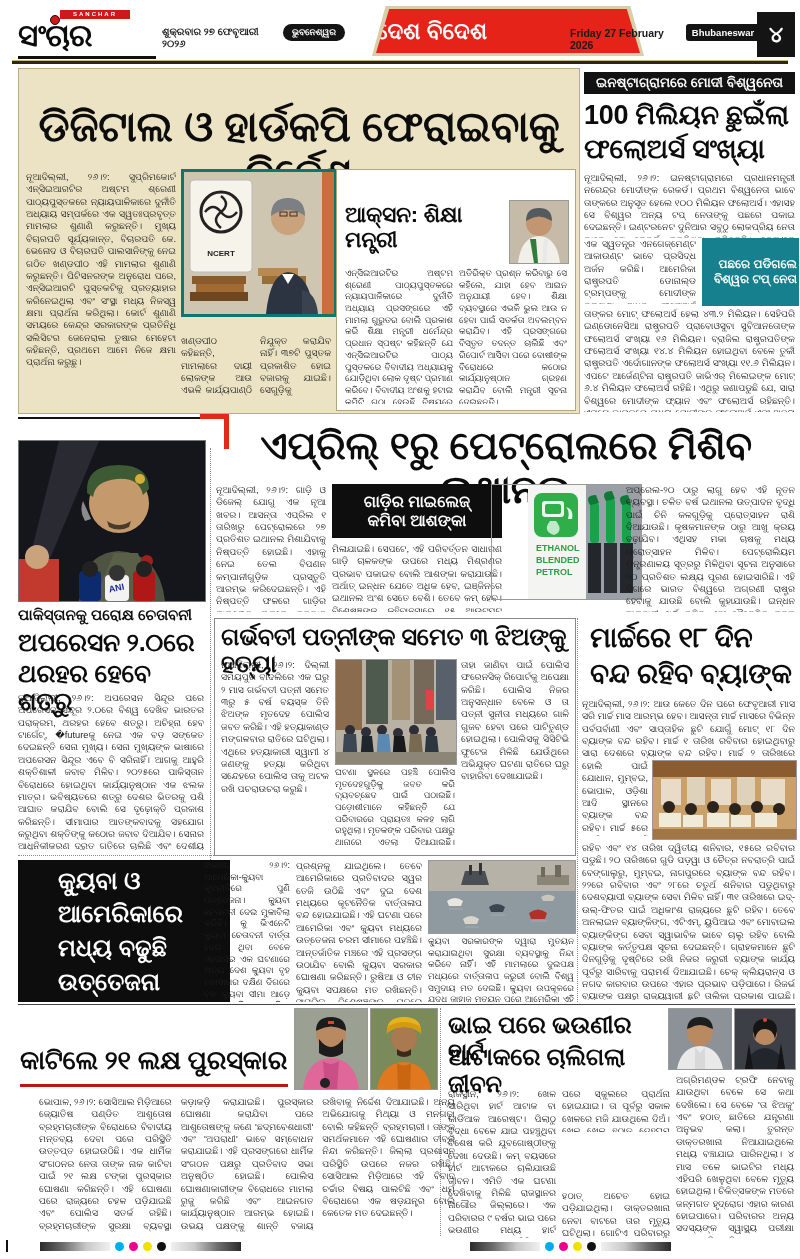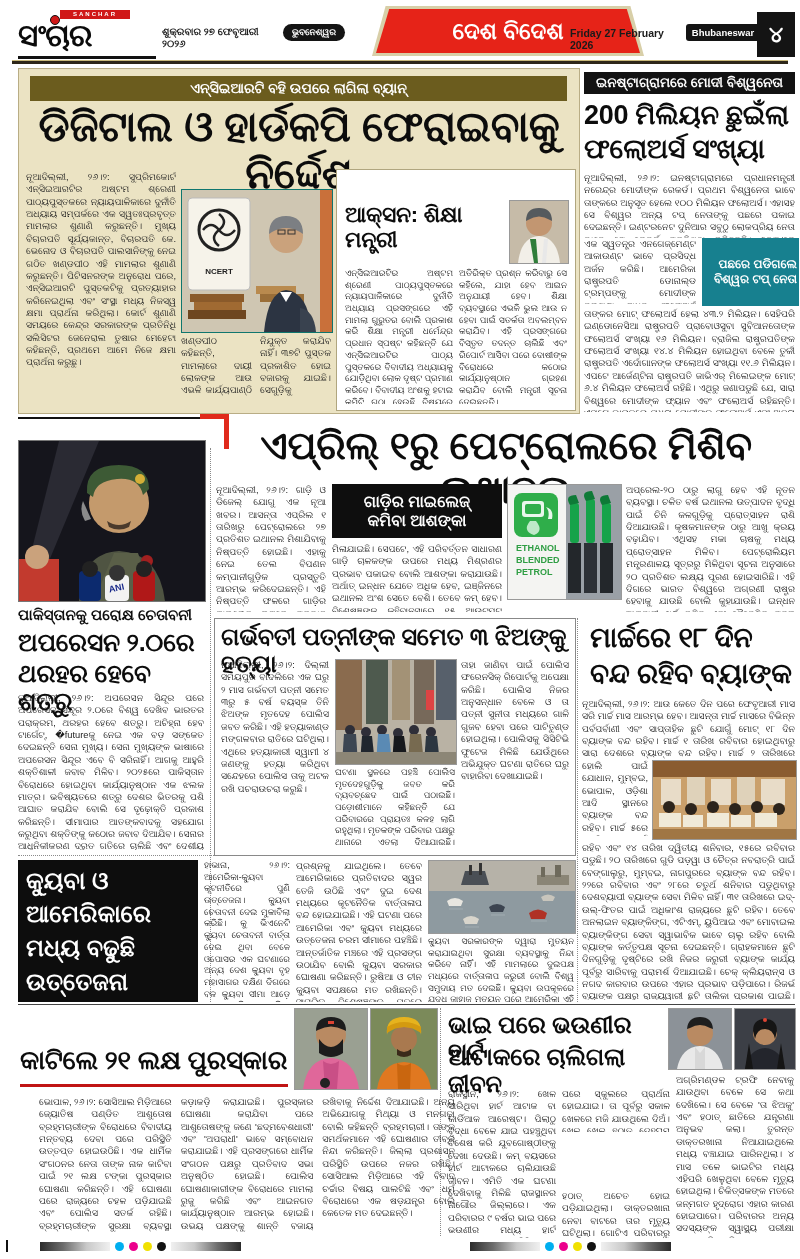--- a/index.html
+++ b/index.html
@@ -30,40 +30,39 @@
     <div class="abs" style="left:32px;top:7px;width:8px;height:8px;border-radius:50%;background:#d01818;border:1px solid #111;"></div>
     <div class="abs" style="left:0;top:10px;width:140px;font-size:31px;font-weight:800;color:#0b0b0b;letter-spacing:-1px;">ସଂଚାର</div>
     <div class="abs" style="left:0;top:48px;width:138px;height:3px;background:#111;"></div>
   </div>
 
   <div class="abs" style="left:162px;top:26px;width:115px;font-size:10px;font-weight:bold;color:#222;">ଶୁକ୍ରବାର ୨୭ ଫେବୃଆରୀ ୨୦୨୬</div>
 
   <div class="abs pill" style="left:283px;top:24px;width:62px;height:17px;font-size:9px;">ଭୁବନେଶ୍ୱର</div>
 
   <div class="abs" style="left:372px;top:6px;width:272px;height:50px;background:#d8cfa8;clip-path:polygon(5% 0,95% 0,100% 100%,0 100%);">
-    <div class="abs" style="left:4px;top:3px;width:264px;height:44px;background:#e62318;clip-path:polygon(5% 0,95% 0,100% 100%,0 100%);display:flex;align-items:center;justify-content:center;">
+    <div class="abs" style="left:4px;top:3px;width:264px;height:44px;background:#e62318;clip-path:polygon(5% 0,95% 0,100% 100%,0 100%);display:flex;align-items:center;">
       <span style="color:#fff;font-weight:800;font-size:23px;">ଦେଶ ବିଦେଶ</span>
     </div>
   </div>
 
   <div class="abs" style="left:570px;top:27px;width:110px;font-size:10.5px;font-weight:bold;color:#1a1a1a;">Friday 27 February 2026</div>
   <div class="abs pill" style="left:686px;top:24px;width:74px;height:17px;font-size:9.5px;border-radius:3px;">Bhubaneswar</div>
   <div class="abs" style="left:757px;top:12px;width:38px;height:45px;background:#141414;display:flex;align-items:center;justify-content:center;">
     <span style="color:#fff;font-size:22px;font-weight:800;">୪</span>
   </div>
 
   <div class="abs" style="left:12px;top:60px;width:776px;height:3px;background:#2e2719;border-top:1px solid #c9b97a;"></div>
 
   <div class="abs" style="left:18px;top:68px;width:560px;height:344px;background:#ebe3c3;border:1px solid #b9ad85;">
-    <div class="abs kicker" style="left:11px;top:7px;width:537px;height:25px;background:#6b5c1e;font-size:14px;">ଏନ୍‌ସିଇଆରଟି ବହି ଉପରେ ଲାଗିଲା ବ୍ୟାନ୍</div>
     <div class="abs hl" style="left:4px;top:34px;width:552px;height:62px;font-size:42px;text-align:center;">ଡିଜିଟାଲ ଓ ହାର୍ଡକପି ଫେରାଇବାକୁ ନିର୍ଦ୍ଦେଶ</div>
 
     <div class="abs body-txt" style="left:7px;top:102px;width:150px;height:236px;">ନୂଆଦିଲ୍ଲୀ, ୨୬।୨: ସୁପ୍ରିମକୋର୍ଟ ଏନ୍‌ସିଇଆରଟିର ଅଷ୍ଟମ ଶ୍ରେଣୀ ପାଠ୍ୟପୁସ୍ତକରେ ନ୍ୟାୟପାଳିକାରେ ଦୁର୍ନୀତି ଅଧ୍ୟାୟ ସମ୍ପର୍କରେ ଏକ ସ୍ୱତଃପ୍ରବୃତ୍ତ ମାମଲାର ଶୁଣାଣି କରୁଛନ୍ତି। ମୁଖ୍ୟ ବିଚାରପତି ସୂର୍ଯ୍ୟକାନ୍ତ, ବିଚାରପତି କେ. ଭେନୋଦ ଓ ବିଚାରପତି ପାଲସାନିଙ୍କୁ ନେଇ ଗଠିତ ଖଣ୍ଡପୀଠ ଏହି ମାମଲାର ଶୁଣାଣି କରୁଛନ୍ତି। ପିଟିସନରଙ୍କ ଅନୁରୋଧ ପରେ, ଏନ୍‌ସିଇଆରଟି ପୁସ୍ତକଟିକୁ ପ୍ରତ୍ୟାହାର କରିନେଇଥିଲା ଏବଂ ସଂସ୍ଥା ମଧ୍ୟ ନିଜସ୍ୱ କ୍ଷମା ପ୍ରାର୍ଥନା କରିଥିଲା। କୋର୍ଟ ଶୁଣାଣି ସମୟରେ କେନ୍ଦ୍ର ସରକାରଙ୍କ ପ୍ରତିନିଧି ସଲିସିଟର ଜେନେରାଲ ତୁଷାର ମେହେଟା କହିଛନ୍ତି, ପ୍ରଥମେ ଆମେ ନିଜେ କ୍ଷମା ପ୍ରାର୍ଥନା କରୁଛୁ।</div>
 
-    <div class="abs" style="left:162px;top:120px;width:150px;height:142px;border:1px solid #0f766e;">
+    <div class="abs" style="left:162px;top:100px;width:150px;height:142px;border:3px solid #0f766e;">
       <svg width="150" height="142" viewBox="0 0 150 142" xmlns="http://www.w3.org/2000/svg">
         <rect width="150" height="142" fill="#cfc6b2"></rect>
         <rect x="138" y="0" width="12" height="142" fill="#c9703a"></rect>
         <rect x="6" y="8" width="62" height="92" rx="4" fill="#f6f3ea" stroke="#bbb"></rect>
         <circle cx="37" cy="40" r="20" fill="none" stroke="#222" stroke-width="3"></circle>
         <path d="M37 24 q10 8 0 16 q-10 8 0 16 M21 40 q8 -10 16 0 q8 10 16 0" stroke="#222" stroke-width="2.5" fill="none"></path>
         <text x="37" y="84" font-size="8" font-weight="bold" text-anchor="middle" fill="#222">NCERT</text>
         <rect x="8" y="104" width="54" height="8" fill="#8a5a2a"></rect>
         <rect x="12" y="112" width="48" height="8" fill="#a06a32"></rect>
         <rect x="6" y="120" width="58" height="9" fill="#6e4620"></rect>
@@ -93,21 +92,21 @@
         </svg>
       </div>
       <div class="abs body-txt sm" style="left:8px;top:98px;width:108px;height:136px;">ଏନ୍‌ସିଇଆରଟିର ଅଷ୍ଟମ ଶ୍ରେଣୀ ପାଠ୍ୟପୁସ୍ତକରେ ନ୍ୟାୟପାଳିକାରେ ଦୁର୍ନୀତି ଅଧ୍ୟାୟ ପ୍ରସଙ୍ଗରେ ଏହି ମାମଲା ଗୁରୁତର ବୋଲି ପ୍ରକାଶ କରି ଶିକ୍ଷା ମନ୍ତ୍ରୀ ଧର୍ମେନ୍ଦ୍ର ପ୍ରଧାନ ସ୍ପଷ୍ଟ କହିଛନ୍ତି ଯେ ଏନ୍‌ସିଇଆରଟିର ପାଠ୍ୟ ପୁସ୍ତକରେ ବିବାଦୀୟ ଅଧ୍ୟାୟକୁ ଯୋଡ଼ିଥିବା ଲୋକ ଦୃଷ୍ଟ ପ୍ରମାଣ କରିବେ। ବିବାଦୀୟ ଅଂଶକୁ ହଟାଇ କମିଟି ଗଠା ହେଉଛି ବିଷୟରେ କାର୍ଯ୍ୟାନୁଷ୍ଠାନ ଗ୍ରହଣ କରାଯିବ। ଦୋଷୀ ଯେତେ ବଡ଼ ହେଲେ ମଧ୍ୟ ଛଡ଼ାଯିବେ ନାହିଁ ବୋଲି ସେ କହିଛନ୍ତି।</div>
       <div class="abs body-txt sm" style="left:122px;top:98px;width:108px;height:136px;">ଅତିରିକ୍ତ ପ୍ରଶ୍ନ କରିବାରୁ ସେ କହିଲେ, ଯାହା ହେବ ଆଇନ ଅନୁଯାୟୀ ହେବ। ଶିକ୍ଷା ବ୍ୟବସ୍ଥାରେ ଏଭଳି ଭୁଲ ଆଉ ନ ହେବା ପାଇଁ ସତର୍କତା ଅବଲମ୍ବନ କରାଯିବ। ଏହି ପ୍ରସଙ୍ଗରେ ବିସ୍ତୃତ ତଦନ୍ତ ଚାଲିଛି ଏବଂ ରିପୋର୍ଟ ଆସିବା ପରେ ଦୋଷୀଙ୍କ ବିରୋଧରେ କଠୋର କାର୍ଯ୍ୟାନୁଷ୍ଠାନ ଗ୍ରହଣ କରାଯିବ ବୋଲି ମନ୍ତ୍ରୀ ସୂଚନା ଦେଇଛନ୍ତି।</div>
     </div>
     <div class="abs body-txt" style="left:317px;top:96px;width:0;height:0;overflow:hidden;">ତେବେ ବିଚାରପତିଙ୍କ ଖଣ୍ଡପୀଠ ଜଣାଇଛି ଯେ କେବଳ କ୍ଷମା ପ୍ରାର୍ଥନା ଯଥେଷ୍ଟ ନୁହେଁ। ସମସ୍ତ ଡିଜିଟାଲ ଓ ହାର୍ଡକପି ସଂସ୍କରଣ ତୁରନ୍ତ ଫେରାଇ ନେବାକୁ ନିର୍ଦ୍ଦେଶ ଦିଆଯାଇଛି। ଏହି କାର୍ଯ୍ୟ ସମ୍ପୂର୍ଣ୍ଣ ହେବା ପରେ ଅନୁପାଳନ ରିପୋର୍ଟ ଦାଖଲ କରିବାକୁ ମଧ୍ୟ କୁହାଯାଇଛି। ମାମଲାର ପରବର୍ତ୍ତୀ ଶୁଣାଣି ଆସନ୍ତା ମାସରେ ହେବ ବୋଲି ଧାର୍ଯ୍ୟ ହୋଇଛି।</div>
   </div>
 
   <div class="abs" style="left:584px;top:68px;width:211px;height:344px;">
     <div class="abs kicker" style="left:0;top:4px;width:211px;height:22px;background:#121212;font-size:13.5px;">ଇନଷ୍ଟାଗ୍ରାମରେ ମୋଦୀ ବିଶ୍ୱନେତା</div>
-    <div class="abs hl" style="left:0;top:32px;width:211px;font-size:27px;">200 ମିଲିୟନ ଛୁଇଁଲା</div>
+    <div class="abs hl" style="left:0;top:32px;width:211px;font-size:27px;">100 ମିଲିୟନ ଛୁଇଁଲା</div>
     <div class="abs hl" style="left:0;top:66px;width:211px;font-size:27px;">ଫଲୋଅର୍ସ ସଂଖ୍ୟା</div>
     <div class="abs body-txt" style="left:0;top:104px;width:211px;height:66px;">ନୂଆଦିଲ୍ଲୀ, ୨୬।୨: ଇନଷ୍ଟାଗ୍ରାମରେ ପ୍ରଧାନମନ୍ତ୍ରୀ ନରେନ୍ଦ୍ର ମୋଦୀଙ୍କ ରେକର୍ଡ। ପ୍ରଥମ ବିଶ୍ୱନେତା ଭାବେ ତାଙ୍କରେ ଅନୁସୃତ ହେଲେ ୧୦୦ ମିଲିୟନ ଫଲୋଅର୍ସ। ଏହାସହ ସେ ବିଶ୍ୱର ଅନ୍ୟ ଟପ୍ ନେତାଙ୍କୁ ପଛରେ ପକାଇ ଦେଇଛନ୍ତି। ଇଣ୍ଟରନେଟ ଦୁନିଆର ସବୁଠୁ ଲୋକପ୍ରିୟ ନେତା ଭାବେ ସେ ରେକର୍ଡ ପ୍ରତିଷ୍ଠା କରିଛନ୍ତି। ୨୦୧୪ରେ ପ୍ରଧାନମନ୍ତ୍ରୀ ଇନଷ୍ଟାରେ ଯୋଗ ଦେଇଥିଲେ। ଗତ ୧୨ ବର୍ଷ ହେଲା ତାଙ୍କ ପ୍ରୋଫାଇଲ୍ ଏକ ଆକାଉଣ୍ଟ ବିଶ୍ୱରେ</div>
     <div class="abs body-txt" style="left:0;top:170px;width:112px;height:66px;">ଏକ ସ୍ୱତନ୍ତ୍ର ଏନଗେଜ୍‌ମେଣ୍ଟ ଆକାଉଣ୍ଟ ଭାବେ ପ୍ରସିଦ୍ଧ ଅର୍ଜନ କରିଛି। ଆମେରିକା ରାଷ୍ଟ୍ରପତି ଡୋନାଲ୍ଡ ଟ୍ରମ୍ପଙ୍କୁ ମୋଦୀଙ୍କ ଦୁଇଗୁଣା ଅଧିକ ଫଲୋଅର୍ସ ଅଛନ୍ତି। ବିଶ୍ୱ ଟପ୍ ୫ ଦଶ ନେତାଙ୍କ ଇନଷ୍ଟା ଫଲୋଅର୍ସ ସଂଖ୍ୟାକୁ ମିଶାଇଲେ ମଧ୍ୟ ମୋଦୀଙ୍କ ସମକକ୍ଷ ହୋଇପାରିବେନି। ଏହି ତାଲିକାରେ ଟ୍ରମ୍ପ ଦ୍ୱିତୀୟ ସ୍ଥାନରେ ଅଛନ୍ତି।</div>
     <div class="abs" style="left:118px;top:170px;width:93px;height:64px;background:#17808f;display:flex;align-items:center;justify-content:center;padding:2px;">
       <span style="color:#fff;font-weight:bold;font-size:12px;text-align:right;line-height:1.25;">ପଛରେ ପଡିଗଲେ ବିଶ୍ୱର ଟପ୍ ନେତା</span>
     </div>
     <div class="abs body-txt" style="left:0;top:240px;width:211px;height:104px;">ତାଙ୍କର ମୋଟ୍ ଫଲୋଅର୍ସ ହେଲା ୪୩.୨ ମିଲିୟନ। ସେହିପରି ଇଣ୍ଡୋନେସିଆ ରାଷ୍ଟ୍ରପତି ପ୍ରାବୋଓସୁବା ସୁବିଆନତୋଙ୍କ ଫଲୋଅର୍ସ ସଂଖ୍ୟା ୧୬ ମିଲିୟନ। ବ୍ରାଜିଲ ରାଷ୍ଟ୍ରପତିଙ୍କ ଫଲୋଅର୍ସ ସଂଖ୍ୟା ୧୪.୪ ମିଲିୟନ ହୋଇଥିବା ବେଳେ ତୁର୍କୀ ରାଷ୍ଟ୍ରପତି ଏର୍ଦୋଗାନଙ୍କ ଫଲୋଅର୍ସ ସଂଖ୍ୟା ୧୧.୬ ମିଲିୟନ। ଏପଟେ ଆର୍ଜେଣ୍ଟିନା ରାଷ୍ଟ୍ରପତି ଜାଭିଏର୍ ମିଲେଇଙ୍କ ମୋଟ୍ ୬.୪ ମିଲିୟନ ଫଲୋଅର୍ସ ରହିଛି। ଏଥିରୁ ଜଣାପଡୁଛି ଯେ, ସାରା ବିଶ୍ୱରେ ମୋଦୀଙ୍କ ଫ୍ୟାନ ଏବଂ ଫଲୋଅର୍ସ ରହିଛନ୍ତି। ଏପଟେ ଭାରତରେ ମଧ୍ୟ ମୋଦୀଙ୍କ ଫଲୋଅର୍ସ ଏବଂ ଅନ୍ୟ ନେତାଙ୍କ ଫଲୋଅର୍ସ ମଧ୍ୟରେ ଆକାଶ ପାତାଳର ଫରକ ରହିଛି। ମୋଦୀଙ୍କ ପଛରେ ତାଲିକାରେ ଯୁବ ମୁଖ୍ୟମନ୍ତ୍ରୀ ଯୋଗୀ ଆଦିତ୍ୟନାଥ ରହିଛନ୍ତି। ତାଙ୍କର ଫଲୋଅର୍ସ ସଂଖ୍ୟା ୧୨.୧ ମିଲିୟନ। କଂଗ୍ରେସ ନେତା ରାହୁଲ ଗାନ୍ଧୀଙ୍କ ୧୧.୨ ମିଲିୟନ ଫଲୋଅର୍ସ ରହିଛି।</div>
   </div>
 
   <div class="abs" style="left:18px;top:417px;width:206px;height:2px;background:#111;"></div>
@@ -147,21 +146,21 @@
   <div class="abs hl" style="left:216px;top:424px;width:580px;font-size:39px;text-align:center;">ଏପ୍ରିଲ୍ ୧ରୁ ପେଟ୍ରୋଲରେ ମିଶିବ ଇଥାନଲ୍</div>
 
   <div class="abs body-txt" style="left:216px;top:484px;width:110px;height:128px;">ନୂଆଦିଲ୍ଲୀ, ୨୬।୨: ଗାଡ଼ି ଓ ଡିଜେଲ୍ ଯୋଗୁ ଏକ ନୂଆ ଖବର। ଆସନ୍ତା ଏପ୍ରିଲ ୧ ତାରିଖରୁ ପେଟ୍ରୋଲରେ ୨୭ ପ୍ରତିଶତ ଇଥାନଲ ମିଶାଯିବାକୁ ନିଷ୍ପତ୍ତି ହୋଇଛି। ଏହାକୁ ନେଇ ତେଲ ବିପଣନ କମ୍ପାନୀଗୁଡ଼ିକ ପ୍ରସ୍ତୁତି ଆରମ୍ଭ କରିଦେଇଛନ୍ତି। ଏହି ନିଷ୍ପତ୍ତି ଫଳରେ ଗାଡ଼ିର ମାଇଲେଜ୍ ଉପରେ ପ୍ରଭାବ ପଡ଼ିବ ବୋଲି ବିଶେଷଜ୍ଞମାନେ ମତ ଦେଇଛନ୍ତି। ତେବେ ସରକାରଙ୍କ କହିବା ଅନୁସାରେ ଏହା ପରିବେଶ ଅନୁକୂଳ ପଦକ୍ଷେପ ଅଟେ।</div>
 
   <div class="abs" style="left:332px;top:484px;width:170px;height:54px;background:#0e0e0e;display:flex;flex-direction:column;align-items:center;justify-content:center;">
     <span style="color:#fff;font-weight:800;font-size:16px;line-height:1.2;">ଗାଡ଼ିର ମାଇଲେଜ୍</span>
     <span style="color:#fff;font-weight:800;font-size:16px;line-height:1.2;">କମିବା ଆଶଙ୍କା</span>
   </div>
   <div class="abs body-txt" style="left:332px;top:543px;width:170px;height:69px;">ମିଳାଯାଇଛି। ସେପଟେ, ଏହି ପରିବର୍ତ୍ତନ ସାଧାରଣ ଗାଡ଼ି ଚାଳକଙ୍କ ଉପରେ ମଧ୍ୟ ମିଶ୍ରଣର ପ୍ରଭାବ ପକାଇବ ବୋଲି ଆଶଙ୍କା କରାଯାଉଛି। ଅର୍ଥାତ୍ ଇନ୍ଧନ ଯେତେ ଅଧିକ ହେବ, ଇଞ୍ଜିନରେ ଇଥାନଲ ଅଂଶ ସେତେ ବେଶି। ତେବେ କମ୍ ହେବ। ବିଶେଷଜ୍ଞଙ୍କ କହିବାନୁସାରେ ୧୫ ଆଉଟ୍‌ପୁଟ୍ ପ୍ରତି ପେଟ୍ରୋଲ ଗାଡ଼ିର ମାଇଲେଜ୍ ଓ ଦହନ ଶକ୍ତି ହ୍ରାସ ପାଇପାରେ।</div>
 
-  <div class="abs" style="left:507px;top:484px;width:113px;height:114px;border:1px solid #999;">
+  <div class="abs" style="left:491px;top:484px;width:113px;height:114px;border:1px solid #999;padding-left:36px;">
     <svg width="113" height="114" viewBox="0 0 113 114" xmlns="http://www.w3.org/2000/svg">
       <rect width="113" height="114" fill="#f4f4f2"></rect>
       <rect x="58" y="0" width="55" height="114" fill="#9aa0a6"></rect>
       <rect x="6" y="8" width="44" height="44" rx="8" fill="#2fae4a"></rect>
       <rect x="14" y="16" width="22" height="16" rx="3" fill="#e9f7ec"></rect>
       <rect x="17" y="19" width="16" height="10" rx="2" fill="#2fae4a"></rect>
       <path d="M38 22 q8 2 6 12 l-4 0 q2 -8 -2 -12z" fill="#e9f7ec"></path>
       <path d="M22 36 q-8 10 4 14 q10 -4 2 -14z" fill="#bfe9c8"></path>
       <text x="8" y="66" font-size="9" font-weight="bold" fill="#2f9e44">ETHANOL</text>
       <text x="8" y="78" font-size="9" font-weight="bold" fill="#2f9e44">BLENDED</text>
@@ -247,21 +246,21 @@
           <rect x="102" y="52" width="22" height="14"></rect>
         </g>
         <rect x="0" y="68" width="143" height="10" fill="#a07644"></rect>
       </svg>
     </div>
     <div class="abs body-txt" style="left:0;top:224px;width:213px;height:158px;">ରହିବ ଏବଂ ୧୪ ତାରିଖ ଦ୍ୱିତୀୟ ଶନିବାର, ୧୫ରେ ରବିବାର ପଡୁଛି। ୨୦ ତାରିଖରେ ଗୁଡି ପଡ଼ୱା ଓ ଚୈତ୍ର ନବରାତ୍ରି ପାଇଁ ବେଙ୍ଗାଲୁରୁ, ମୁମ୍ବଇ, ନାଗପୁରରେ ବ୍ୟାଙ୍କ ବନ୍ଦ ରହିବ। ୨୨ରେ ରବିବାର ଏବଂ ୨୮ରେ ଚତୁର୍ଥ ଶନିବାର ପଡୁଥିବାରୁ ଦେଶବ୍ୟାପୀ ବ୍ୟାଙ୍କ ସେବା ମିଳିବ ନାହିଁ। ୩୧ ତାରିଖରେ ଇଦ୍-ଉଲ୍-ଫିତର ପାଇଁ ଅଧିକାଂଶ ରାଜ୍ୟରେ ଛୁଟି ରହିବ। ତେବେ ଅନଲାଇନ ବ୍ୟାଙ୍କିଙ୍ଗ, ଏଟିଏମ୍, ୟୁପିଆଇ ଏବଂ ମୋବାଇଲ ବ୍ୟାଙ୍କିଙ୍ଗ ସେବା ସ୍ୱାଭାବିକ ଭାବେ ଚାଲୁ ରହିବ ବୋଲି ବ୍ୟାଙ୍କ କର୍ତ୍ତୃପକ୍ଷ ସୂଚନା ଦେଇଛନ୍ତି। ଗ୍ରାହକମାନେ ଛୁଟି ଦିନଗୁଡ଼ିକୁ ଦୃଷ୍ଟିରେ ରଖି ନିଜର ଜରୁରୀ ବ୍ୟାଙ୍କ କାର୍ଯ୍ୟ ପୂର୍ବରୁ ସାରିବାକୁ ପରାମର୍ଶ ଦିଆଯାଇଛି। ଚେକ୍ କ୍ଲିୟରାନ୍ସ ଓ ନଗଦ କାରବାର ଉପରେ ଏହାର ପ୍ରଭାବ ପଡ଼ିପାରେ। ରିଜର୍ଭ ବ୍ୟାଙ୍କ ପକ୍ଷରୁ ରାଜ୍ୟୱାରୀ ଛୁଟି ତାଲିକା ପ୍ରକାଶ ପାଇଛି। ଏହି ତାଲିକା ଅନୁଯାୟୀ ବିଭିନ୍ନ ରାଜ୍ୟରେ ଛୁଟି ଭିନ୍ନ ଭିନ୍ନ ରହିପାରେ ବୋଲି କୁହାଯାଇଛି।</div>
   </div>
 
   <div class="dot-hsep abs" style="left:18px;top:855px;width:556px;"></div>
 
-  <div class="abs" style="left:18px;top:860px;width:180px;height:142px;background:#0d0d0d;display:flex;align-items:center;">
+  <div class="abs" style="left:18px;top:860px;width:180px;height:142px;background:#0d0d0d;display:flex;align-items:center;padding-left:32px;">
     <span style="color:#fff;font-weight:800;font-size:24px;line-height:1.4;padding:4px 8px;">କ୍ୟୁବା ଓ ଆମେରିକାରେ ମଧ୍ୟ ବଢୁଛି ଉତ୍ତେଜନା</span>
   </div>
   <div class="abs body-txt sm" style="left:204px;top:860px;width:86px;height:142px;">ହାଭାନା, ୨୬।୨: ଆମେରିକା-କ୍ୟୁବା କୂଟନୀତିରେ ପୁଣି ଉତ୍ତେଜନା। କ୍ୟୁବା ଚେତାବନୀ ଦେଇ ମୁକାବିଲା କରିଛି। କୁ ଭିଏନେଟି କ୍ୟୁବା ଚେତାବନୀ ବାର୍ତ୍ତା ଦେଇ ଥିବା ବେଳେ ଓପୋସର ଏକ ଘଟଣାରେ ଅନ୍ୟ ଦେଶ କ୍ୟୁବା ବୃହ ମହାସାଗର ଦକ୍ଷିଣ ଦିଗରେ ବଳ କ୍ୟୁବା ସୀମା ଆଡ଼େ ନେଇଯାଉଛି ଆମେରିକା ନୌସେନା ଜାହାଜ।</div>
   <div class="abs body-txt" style="left:296px;top:860px;width:126px;height:142px;">ପ୍ରଶ୍ନକୁ ଯାଇଥିଲେ। ତେବେ ଆମେରିକାରେ ପ୍ରତିବାଦର ସ୍ୱର ତେଜି ଉଠିଛି ଏବଂ ଦୁଇ ଦେଶ ମଧ୍ୟରେ କୂଟନୈତିକ ବାର୍ତ୍ତାଳାପ ବନ୍ଦ ହୋଇଯାଇଛି। ଏହି ଘଟଣା ପରେ ଆମେରିକା ଏବଂ କ୍ୟୁବା ମଧ୍ୟରେ ଉତ୍ତେଜନା ଚରମ ସୀମାରେ ପହଞ୍ଚିଛି। ଆନ୍ତର୍ଜାତିକ ମଞ୍ଚରେ ଏହି ପ୍ରସଙ୍ଗ ଉଠାଯିବ ବୋଲି କ୍ୟୁବା ସରକାର ଘୋଷଣା କରିଛନ୍ତି। ରୁଷିଆ ଓ ଚୀନ କ୍ୟୁବା ସପକ୍ଷରେ ମତ ରଖିଛନ୍ତି। ସାମରିକ ବିଶେଷଜ୍ଞଙ୍କ ମତରେ ପରିସ୍ଥିତି ଆହୁରି ଜଟିଳ ହୋଇପାରେ। ଆଞ୍ଚଳିକ ଶାନ୍ତି ପାଇଁ ଏହା ବିପଦ ସୃଷ୍ଟି କରିପାରେ ବୋଲି ଆଶଙ୍କା ପ୍ରକାଶ ପାଇଛି।</div>
   <div class="abs" style="left:428px;top:860px;width:146px;height:72px;border:1px solid #999;">
     <svg width="146" height="72" viewBox="0 0 146 72" xmlns="http://www.w3.org/2000/svg">
       <rect width="146" height="30" fill="#b6b2a8"></rect>
       <rect y="30" width="146" height="42" fill="#8e9aa0"></rect>
       <path d="M36 10 l20 0 l4 14 l-28 0 z" fill="#4a4f55"></path>
       <rect x="40" y="4" width="3" height="10" fill="#333"></rect>

